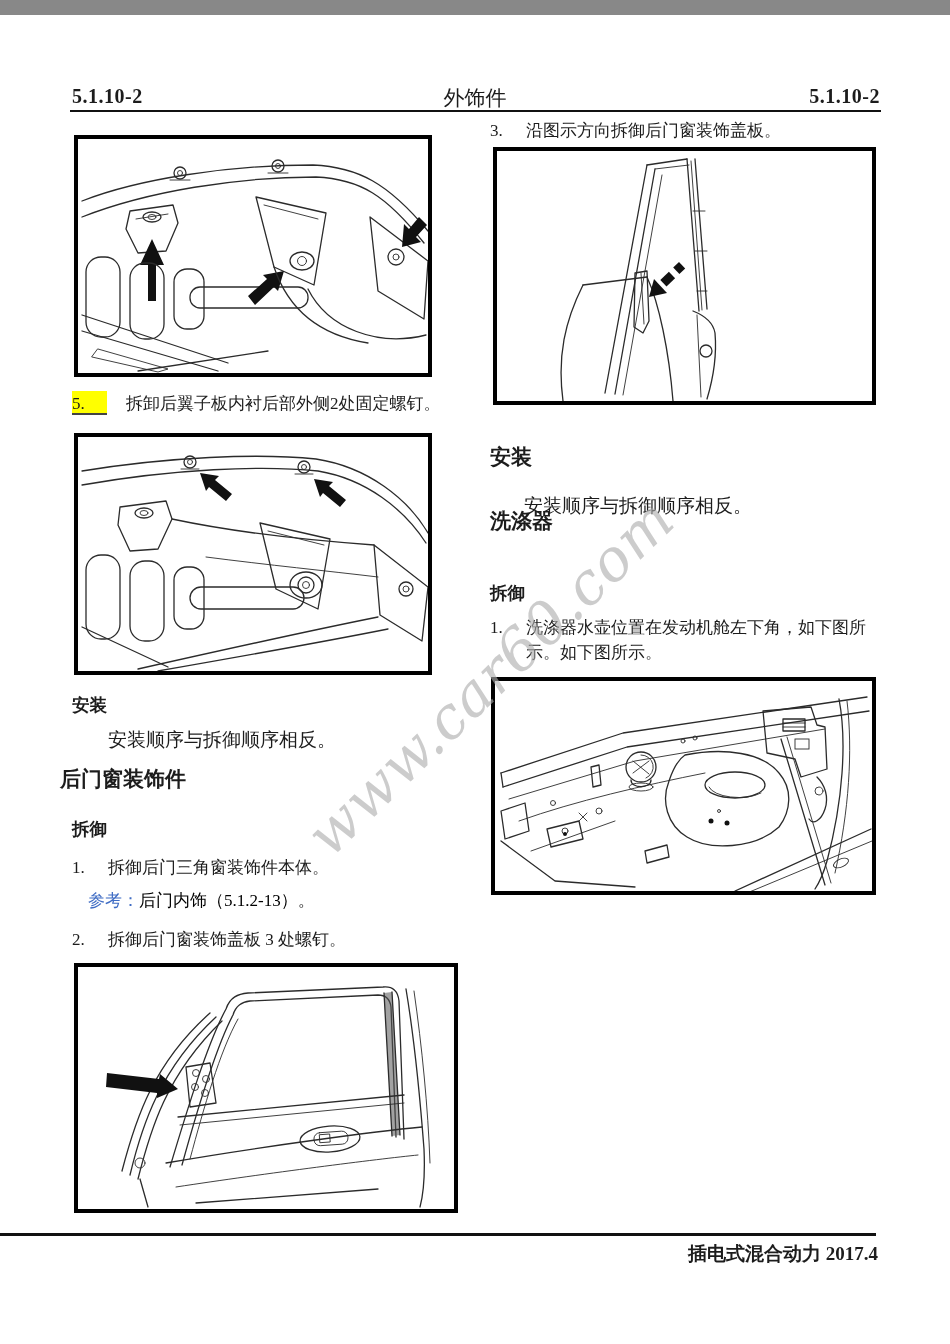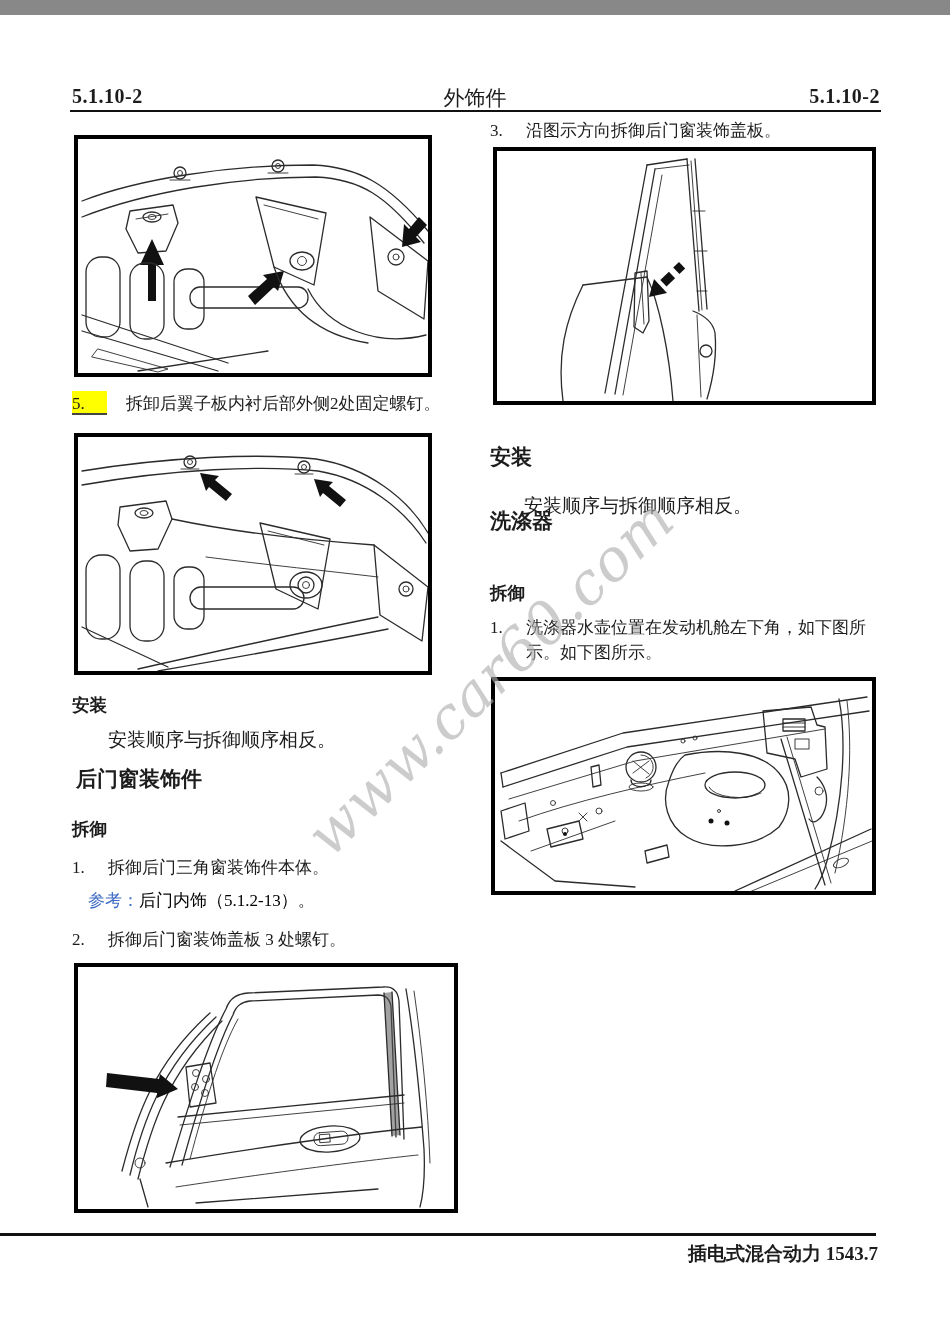--- a/index.html
+++ b/index.html
@@ -124,21 +124,21 @@
         <circle class="thin" cx="328" cy="152" r="3"></circle>
       <path class="ln" d="M60,232 C140,214 220,196 300,180"></path>
       <path class="ln" d="M80,234 C160,220 240,206 310,192"></path>
       <path class="ln" d="M4,190 L90,230"></path>
     </svg>
   </div>
 
   <div class="abs h3" style="left:72px;top:678px;">安装</div>
   <div class="abs body-text" style="left:108px;top:712px;">安装顺序与拆御顺序相反。</div>
 
-  <div class="abs h2" style="left:76px;top:750px;">后门窗装饰件</div>
+  <div class="abs h2" style="left:60px;top:750px;">后门窗装饰件</div>
   <div class="abs h3" style="left:72px;top:802px;">拆御</div>
 
   <div class="abs step" style="left:72px;top:840px;width:380px;">
     <span class="step-num">1.</span>
     <span class="step-text">拆御后门三角窗装饰件本体。</span>
   </div>
 
   <div class="abs ref-line" style="left:88px;top:874px;">
     <span>参考：</span><a href="#" class="ref-link">后门内饰（5.1.2-13）。</a>
   </div>
@@ -291,15 +291,15 @@
         <circle class="arrow" cx="70" cy="153" r="2"></circle>
       <path class="ln" d="M6,130 L30,122 L34,150 L10,158 Z"></path>
       <path class="ln" d="M150,170 L172,164 L174,176 L152,182 Z"></path>
       <path class="ln" d="M6,160 L60,200 L140,206"></path>
     </svg>
   </div>
 
   <div class="abs watermark">www.car60.com</div>
 
   <div class="abs footer-rule"></div>
-  <div class="abs footer-text">插电式混合动力 1543.7</div>
+  <div class="abs footer-text">插电式混合动力 2017.4</div>
 
 </div>
 
 </body></html>

